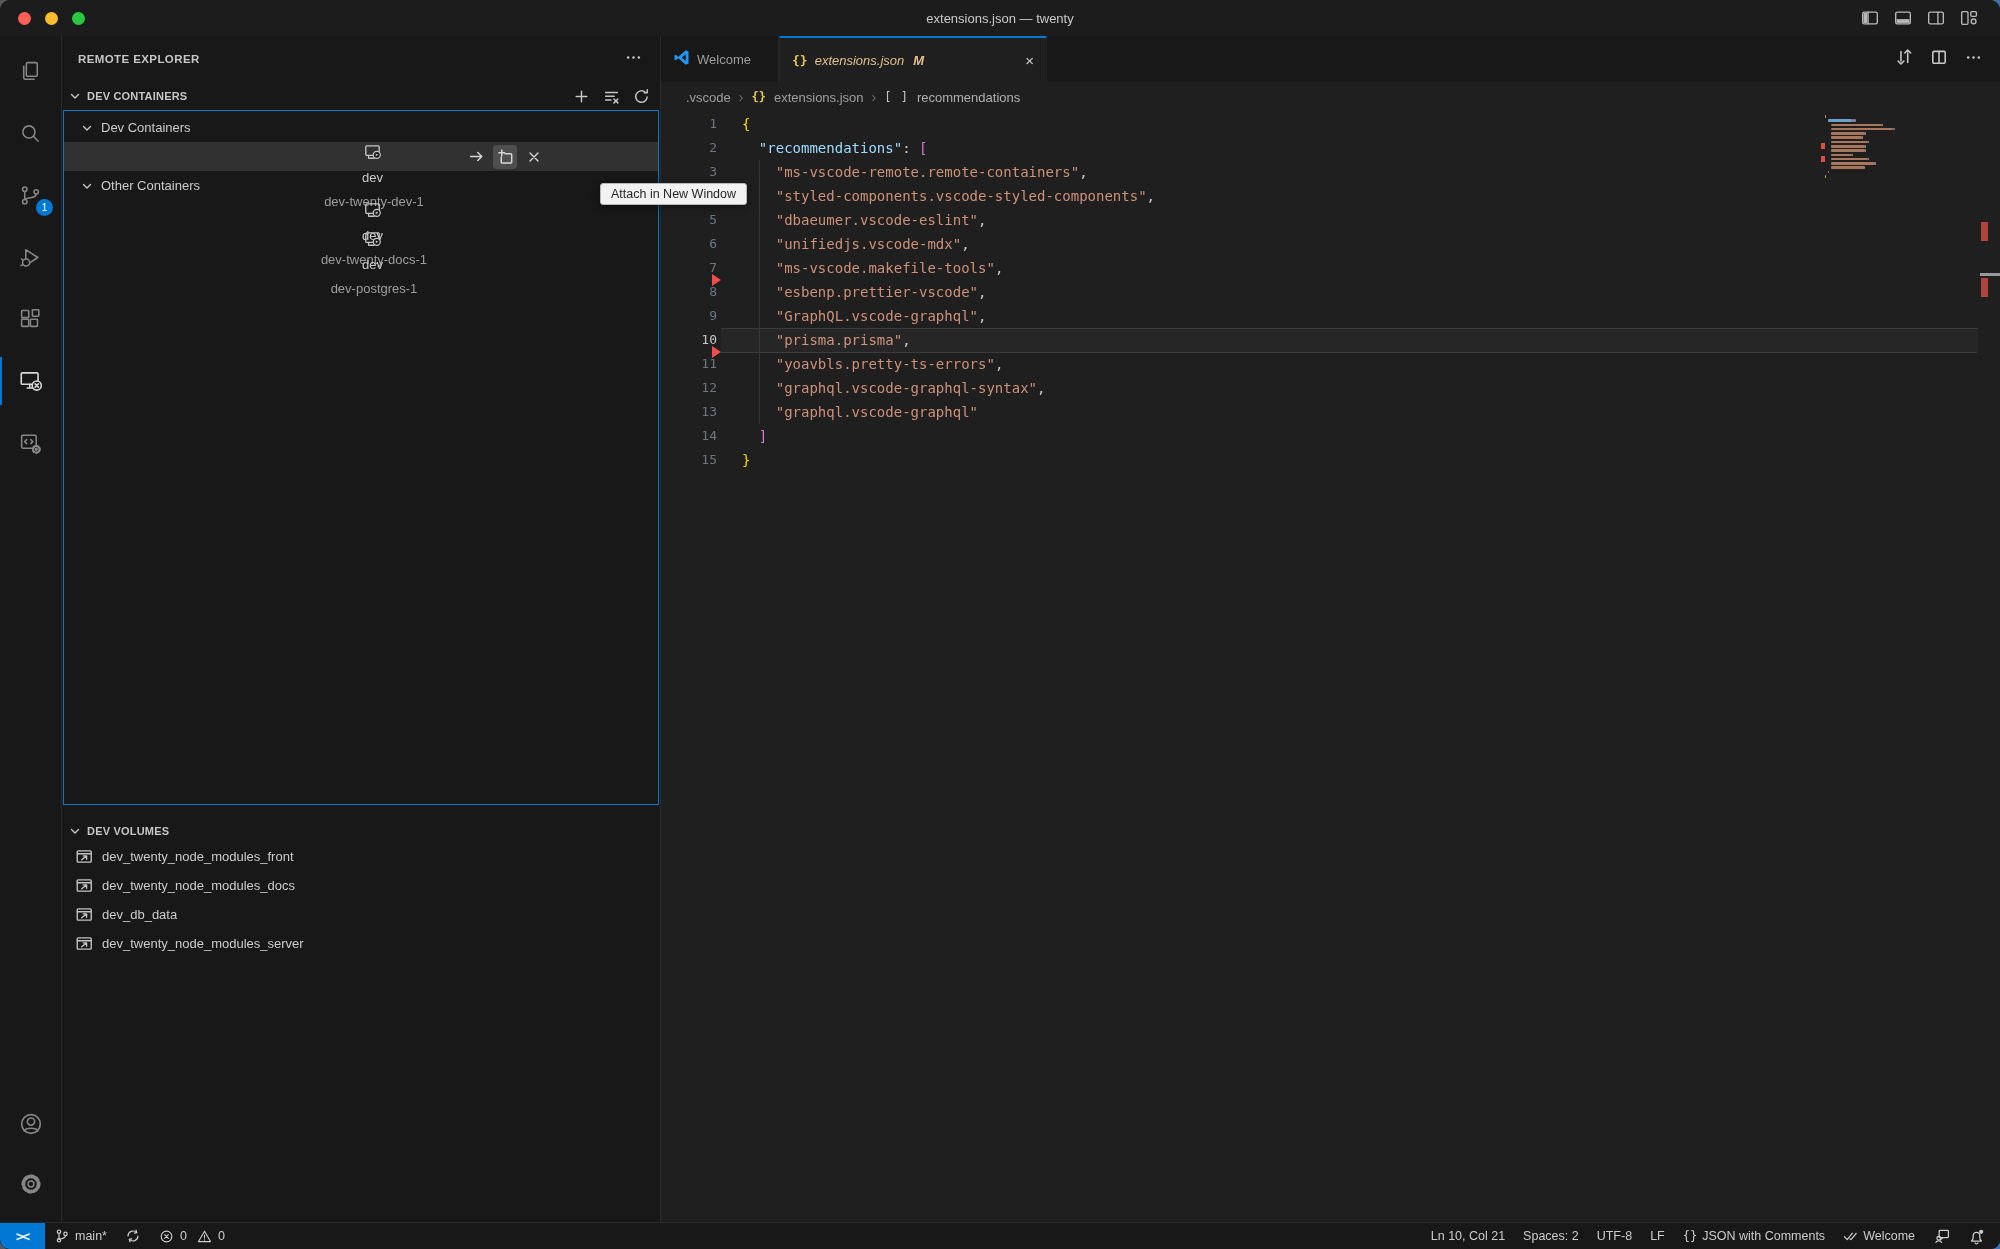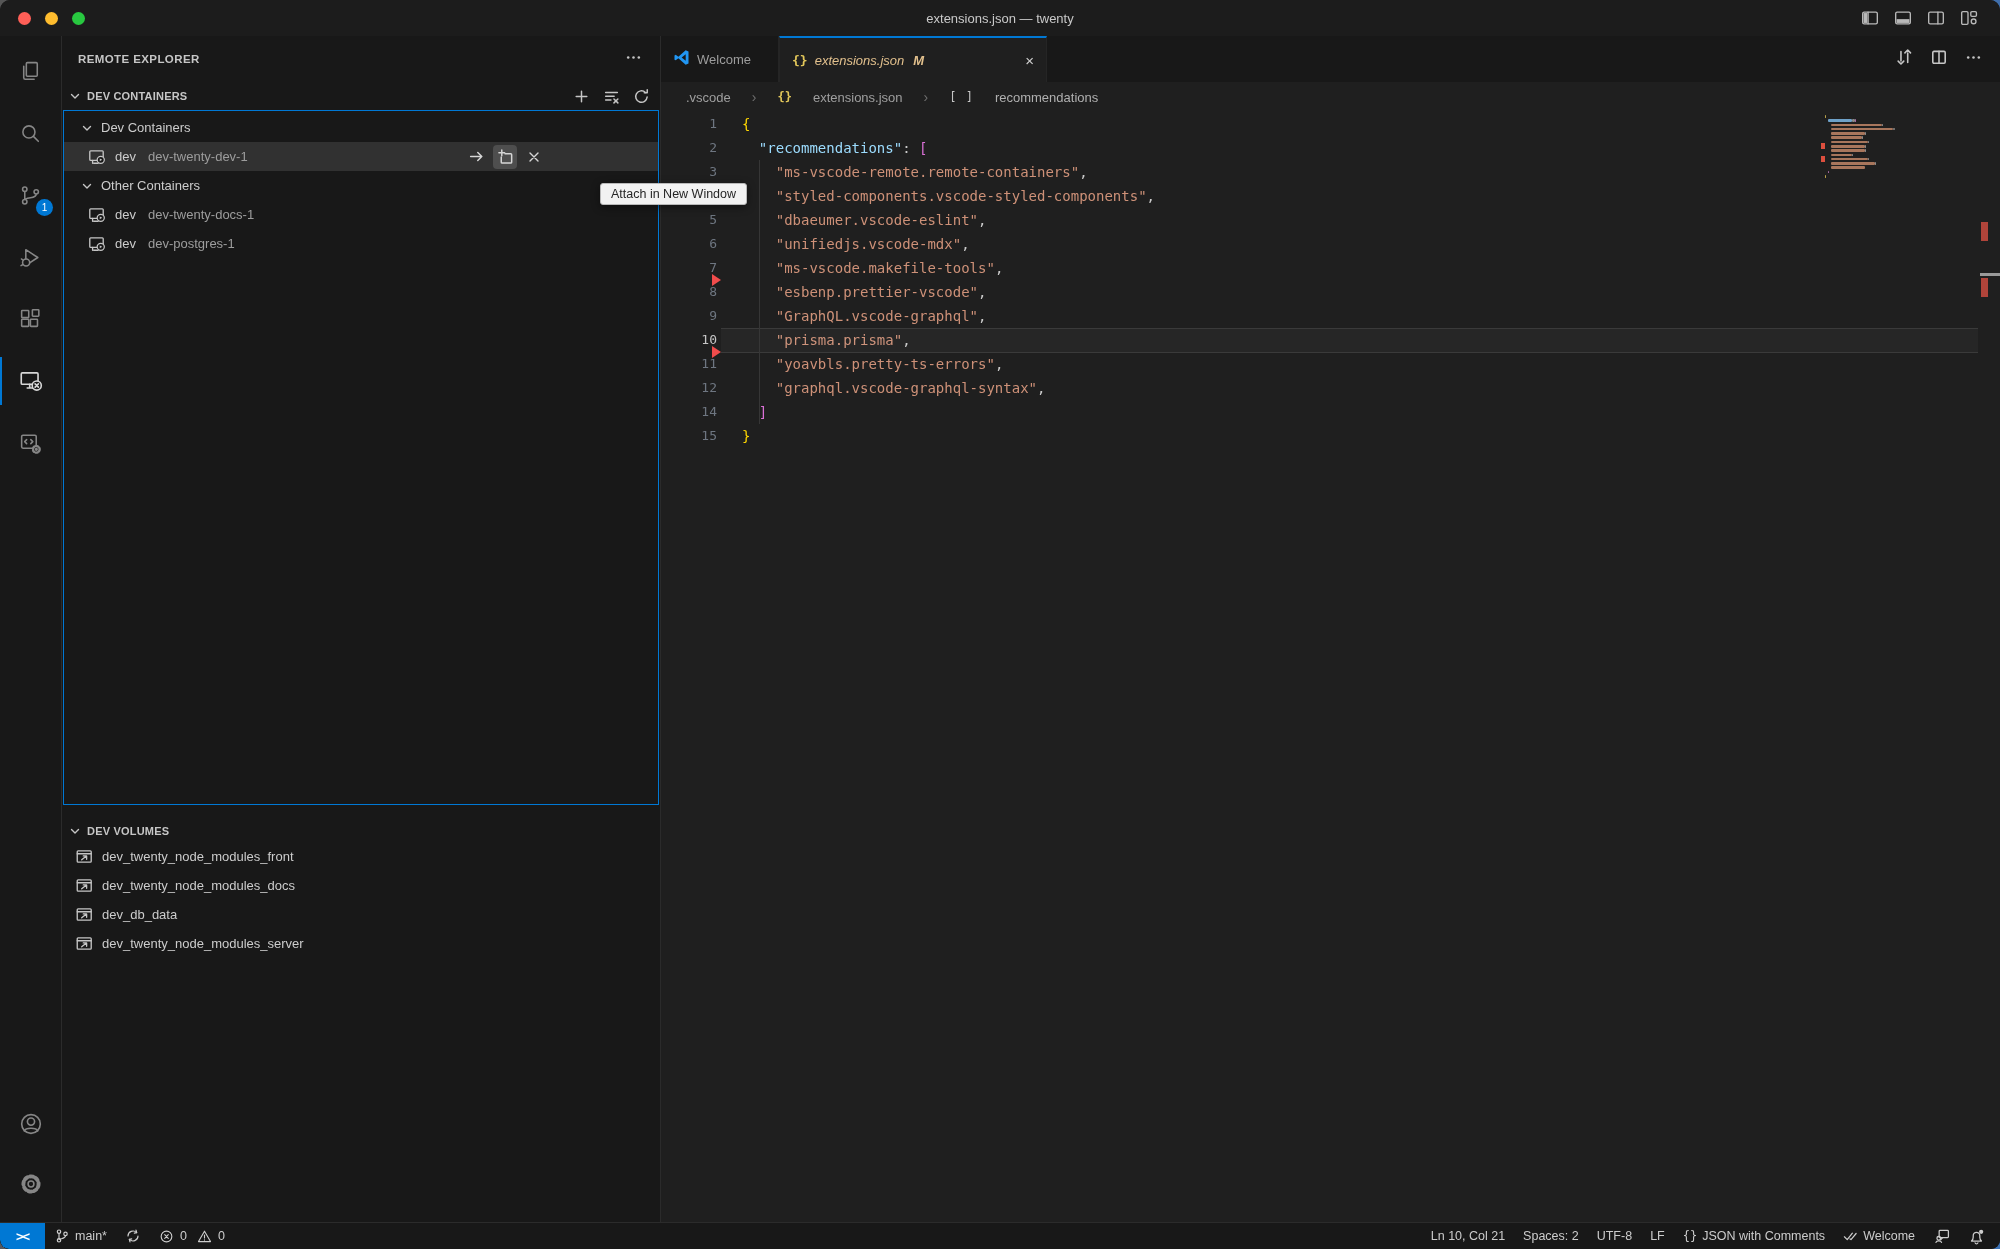--- a/index.html
+++ b/index.html
@@ -44,21 +44,21 @@
   .sec { position:absolute; left:0; right:0; display:flex; align-items:center; gap:5px;
     font-size:11px; font-weight:700; letter-spacing:.2px; color:#c6c6c6; padding-left:6px; }
   .sec-dc { top:46px; height:28px; }
   .sec-vol { top:782px; height:26px; }
   .sec-actions { position:absolute; right:10px; display:flex; gap:13px; color:#c5c5c5; }
   .sec-actions span{ display:flex; align-items:center; }
   .focus-box { position:absolute; top:74px; left:1px; width:596px; height:695px;
     border:1px solid #0078d4; }
   .row { height:29px; display:flex; align-items:center; position:relative; font-size:13px; color:#cccccc; }
   .row.group { padding-left:16px; gap:7px; }
-  .row.item { padding-left:23px; gap:9px; }
+  .row.item { padding-left:23px; gap:9px;flex-direction:column; }
   .row.hovered { background:#313131; }
   .c-desc { color:#9d9d9d; margin-left:3px; }
   .row-actions { position:absolute; right:112px; top:0; height:29px; display:flex; gap:5px; align-items:center; color:#d6d6d6; }
   .act { width:24px; height:24px; display:flex; align-items:center; justify-content:center; border-radius:4px; }
   .act.hover-bg { background:rgba(255,255,255,.14); }
   #volumes { position:absolute; top:806px; left:0; right:0; }
   #volumes .row { padding-left:13px; gap:8px; }
   .help-header { position:absolute; top:1157px; height:29px; left:0; right:0; border-top:1px solid #2b2b2b;
     display:flex; align-items:center; gap:6px; padding-left:16px;
     font-size:11px; font-weight:700; color:#c6c6c6; }
@@ -69,21 +69,21 @@
   .tabbar { height:46px; background:#181818; display:flex; flex:none; position:relative; }
   .tab { display:flex; align-items:center; gap:7px; padding:0 12px; font-size:13px;
     color:#9d9d9d; border-right:1px solid #252525; }
   .tab.welcome { width:118px; }
   .tab.active { width:268px; background:#1f1f1f; border-top:2.5px solid #0078d4;
     border-left:1px solid #252525; color:#e2c08d; font-style:italic; }
   .tab .json-ic { color:#e2c75a; font-family:"DejaVu Sans Mono",monospace; font-style:normal; font-weight:700; font-size:13px; }
   .tab-badge { font-weight:700; margin-left:2px; }
   .tab-close { margin-left:auto; color:#d0d0d0; font-style:normal; font-size:15px; }
   .editor-actions { position:absolute; right:18px; top:0; height:46px; display:flex; gap:17px; align-items:center; color:#c5c5c5; }
-  .breadcrumbs { height:30px; background:#1f1f1f; display:flex; align-items:center; gap:21px;
+  .breadcrumbs { height:30px; background:#1f1f1f; display:flex; align-items:center; gap:8px;
     padding-left:25px; font-size:13px; color:#9f9f9f; flex:none; }
   .bc-sep { color:#6f6f6f; font-size:14px; }
   .bc-obj { color:#e2c75a; font-family:"DejaVu Sans Mono",monospace; font-weight:700; font-size:12px; }
   .bc-arr { color:#c5c5c5; font-family:"DejaVu Sans Mono",monospace; font-size:12px; letter-spacing:1px; }
 
   .code-area { flex:1; position:relative; background:#1f1f1f; overflow:hidden; }
   #code-lines { position:absolute; top:0; left:0; right:0; }
   .code-line { display:flex; height:24px; line-height:24px; position:relative;
     font-family:"DejaVu Sans Mono","Liberation Mono",monospace; font-size:14px; }
   .ln { width:56px; flex:none; text-align:right; color:#6e7681; font-size:13px; }
@@ -485,20 +485,24 @@
             </div>
             <div class="code-line">
               <span class="ln">11</span>
               <span class="lc"><span class="sg-plain">    </span><span class="sg-string">"yoavbls.pretty-ts-errors"</span><span class="sg-plain">,</span></span>
             </div>
             <div class="code-line">
               <span class="ln">12</span>
               <span class="lc"><span class="sg-plain">    </span><span class="sg-string">"graphql.vscode-graphql-syntax"</span><span class="sg-plain">,</span></span>
             </div>
             <div class="code-line">
+              <span class="ln">13</span>
+              <span class="lc"><span class="sg-plain">    </span><span class="sg-string">"graphql.vscode-graphql"</span></span>
+            </div>
+            <div class="code-line">
               <span class="ln">14</span>
               <span class="lc"><span class="sg-plain">  </span><span class="sg-bracket">]</span></span>
             </div>
             <div class="code-line">
               <span class="ln">15</span>
               <span class="lc"><span class="sg-brace">}</span></span>
             </div>
           </div>
         <div class="indent-guide"></div>
         <div id="gutter-markers">

